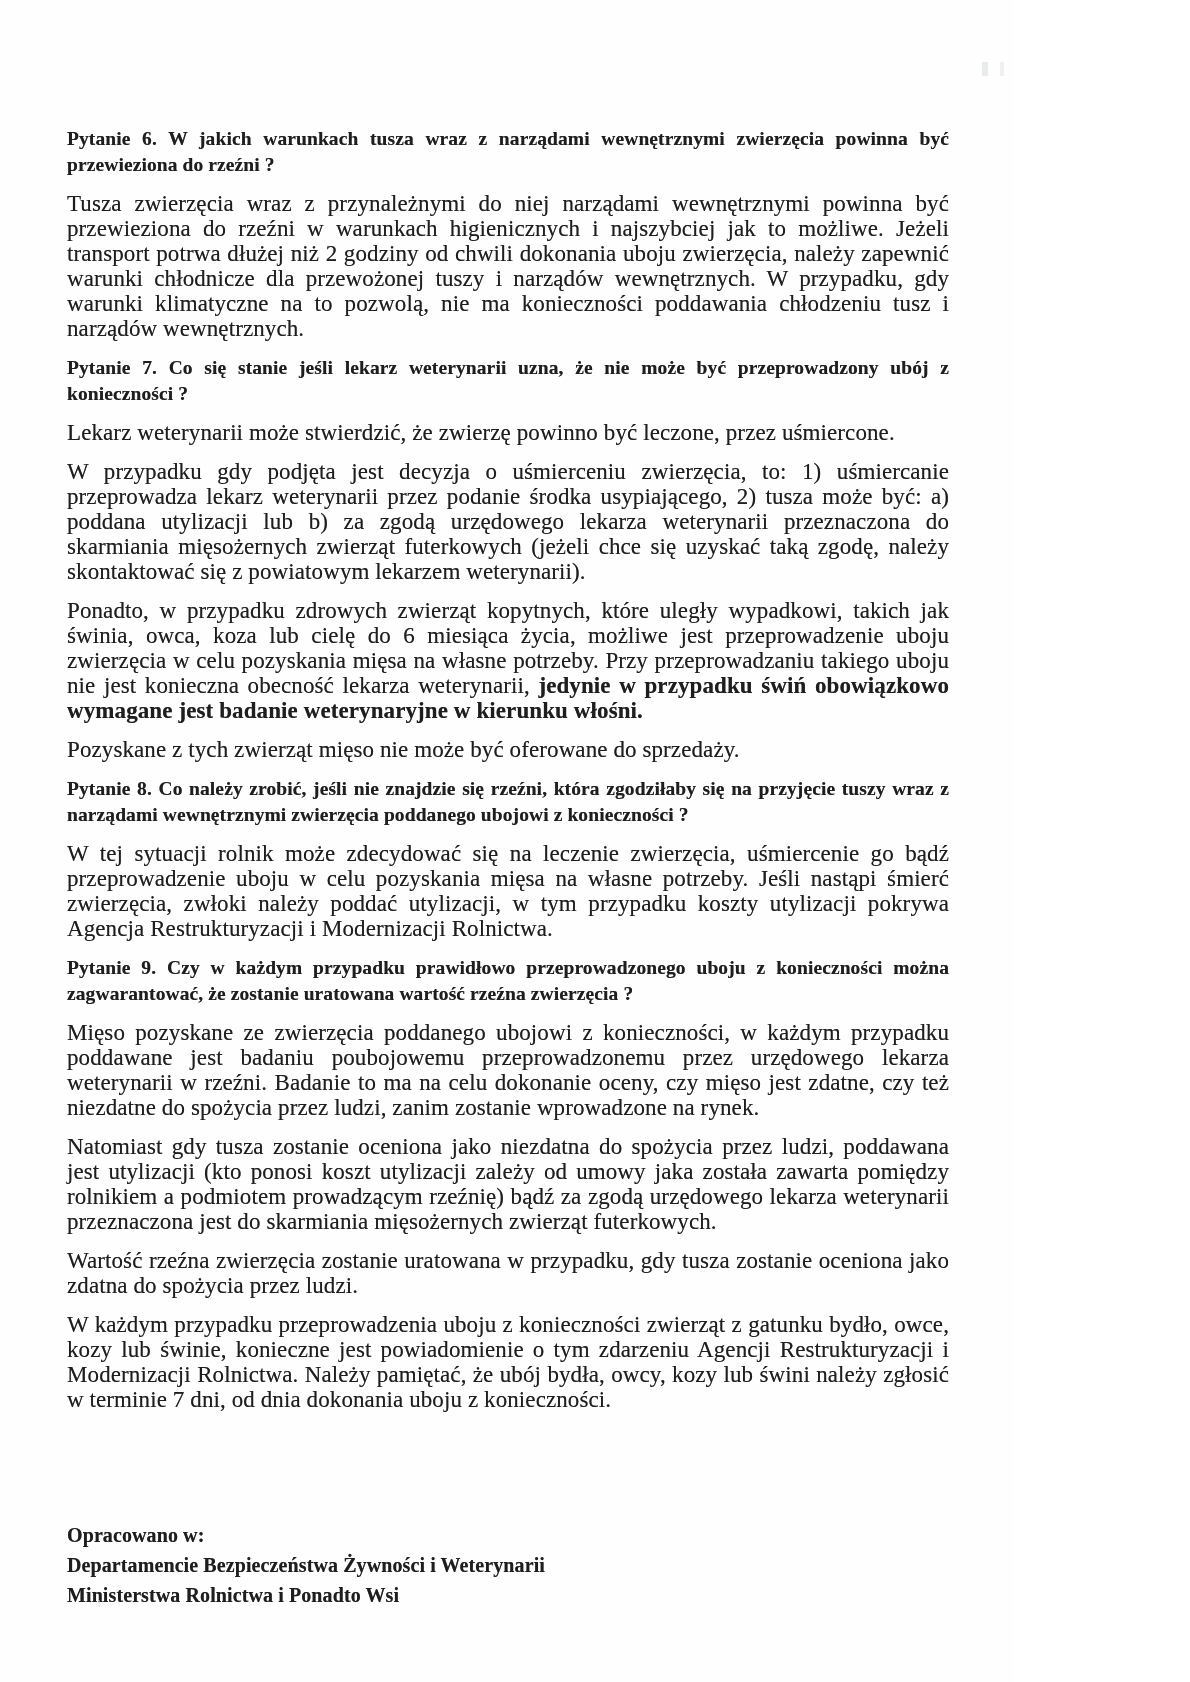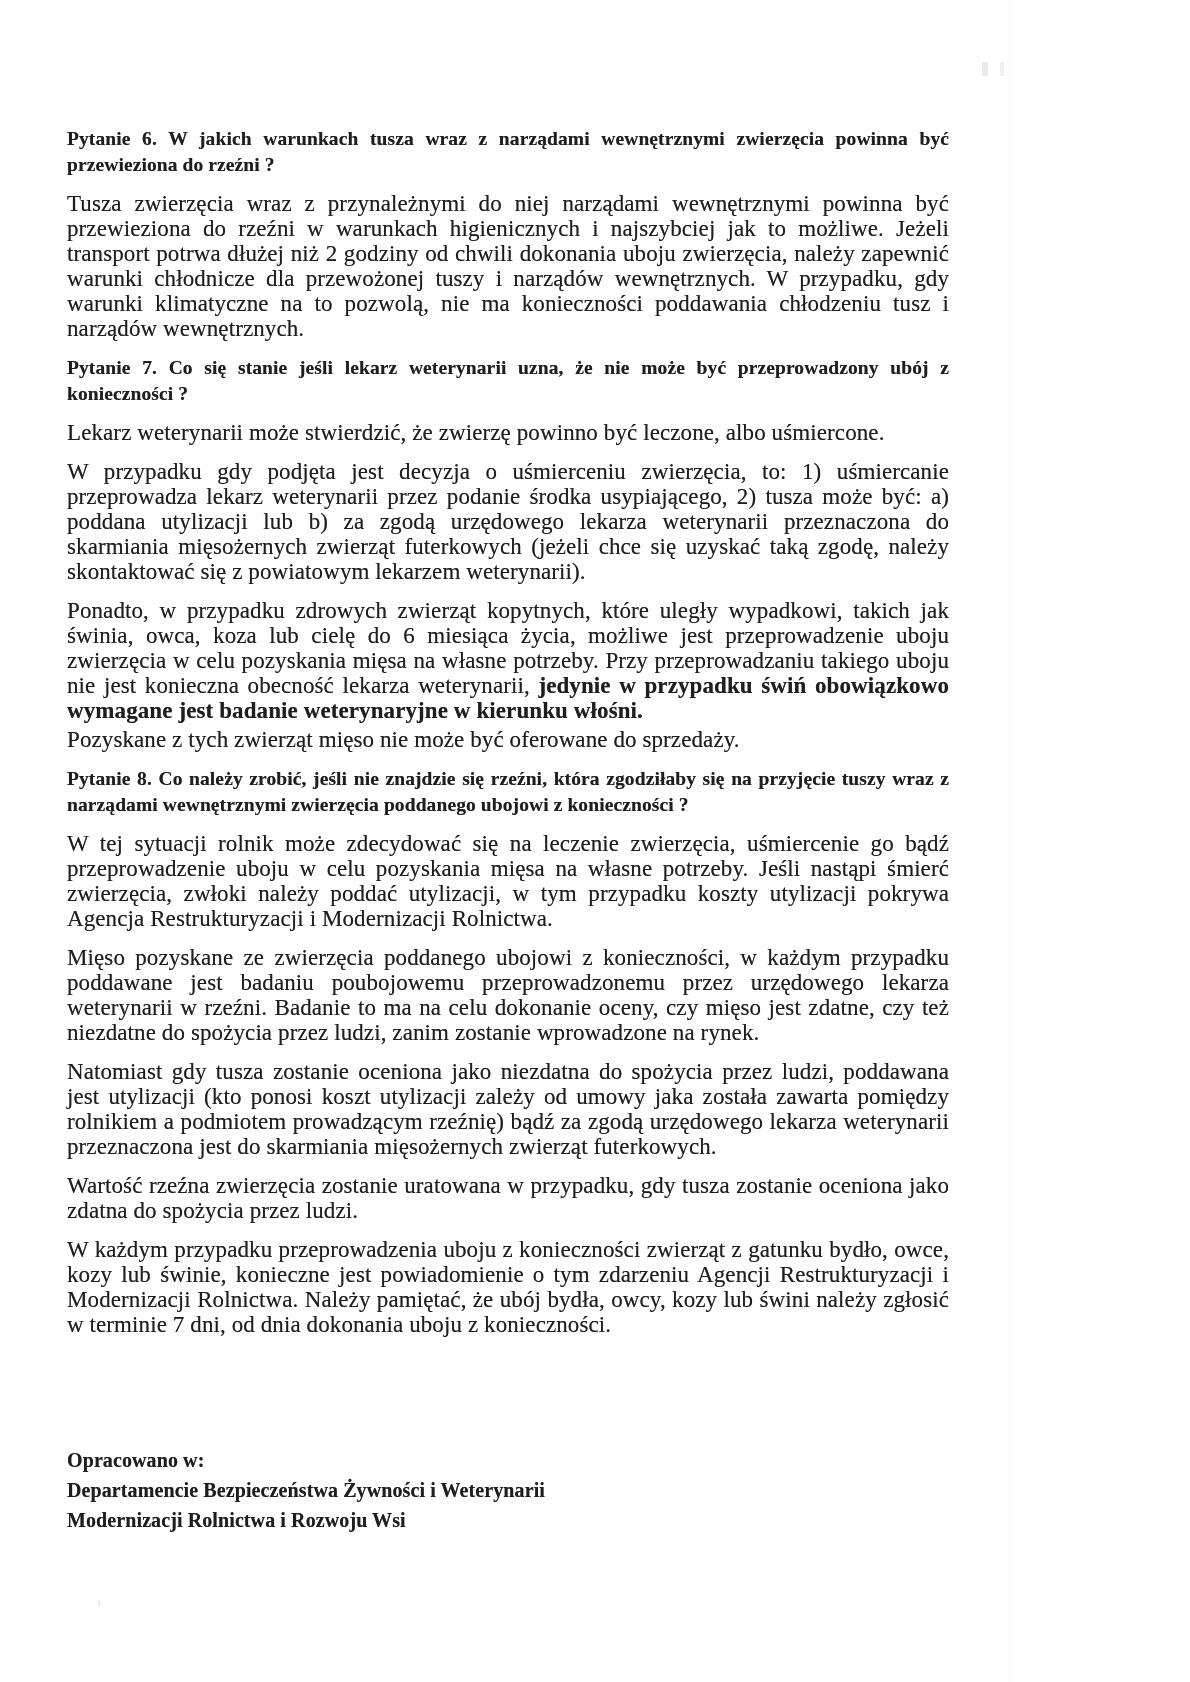--- a/index.html
+++ b/index.html
@@ -47,21 +47,21 @@
     text-align: justify;
     letter-spacing: 0.1px;
   }
   p.body-par {
     font-size: 23px;
     line-height: 25px;
     margin: 0 0 14px 0;
     text-align: justify;
     letter-spacing: 0.1px;
   }
-  p.body-par.tight { margin-bottom: 4px; }
+  p.body-par.tight { margin-bottom: 14px; }
   p.body-par strong { font-weight: bold; }
 
   .footer-block {
     margin-top: 108px;
     font-weight: bold;
     font-size: 20px;
     line-height: 30px;
   }
   .footer-block div { letter-spacing: 0.1px; }
 
@@ -77,40 +77,41 @@
   <div class="speck s1"></div>
   <div class="speck s2"></div>
 
   <section>
     <h2 class="q-heading">Pytanie 6. W jakich warunkach tusza wraz z narządami wewnętrznymi zwierzęcia powinna być przewieziona do rzeźni ?</h2>
     <p class="body-par">Tusza zwierzęcia wraz z przynależnymi do niej narządami wewnętrznymi powinna być przewieziona do rzeźni w warunkach higienicznych i najszybciej jak to możliwe. Jeżeli transport potrwa dłużej niż 2 godziny od chwili dokonania uboju zwierzęcia, należy zapewnić warunki chłodnicze dla przewożonej tuszy i narządów wewnętrznych. W przypadku, gdy warunki klimatyczne na to pozwolą, nie ma konieczności poddawania chłodzeniu tusz i narządów wewnętrznych.</p>
   </section>
 
   <section>
     <h2 class="q-heading">Pytanie 7. Co się stanie jeśli lekarz weterynarii uzna, że nie może być przeprowadzony ubój z konieczności ?</h2>
-    <p class="body-par">Lekarz weterynarii może stwierdzić, że zwierzę powinno być leczone, albo uśmiercone.</p>
+    <p class="body-par">Lekarz weterynarii może stwierdzić, że zwierzę powinno być leczone, przez uśmiercone.</p>
     <p class="body-par">W przypadku gdy podjęta jest decyzja o uśmierceniu zwierzęcia, to: 1) uśmiercanie przeprowadza lekarz weterynarii przez podanie środka usypiającego, 2) tusza może być: a) poddana utylizacji lub b) za zgodą urzędowego lekarza weterynarii przeznaczona do skarmiania mięsożernych zwierząt futerkowych (jeżeli chce się uzyskać taką zgodę, należy skontaktować się z powiatowym lekarzem weterynarii).</p>
     <p class="body-par tight"><span>Ponadto, w przypadku zdrowych zwierząt kopytnych, które uległy wypadkowi, takich jak świnia, owca, koza lub cielę do 6 miesiąca życia, możliwe jest przeprowadzenie uboju zwierzęcia w celu pozyskania mięsa na własne potrzeby. Przy przeprowadzaniu takiego uboju nie jest konieczna obecność lekarza weterynarii, </span><strong>jedynie w przypadku świń obowiązkowo wymagane jest badanie weterynaryjne w kierunku włośni.</strong></p>
     <p class="body-par">Pozyskane  z tych zwierząt  mięso nie może być oferowane do sprzedaży.</p>
   </section>
 
   <section>
     <h2 class="q-heading">Pytanie 8. Co należy zrobić, jeśli nie znajdzie się rzeźni, która zgodziłaby się na przyjęcie tuszy wraz z narządami wewnętrznymi zwierzęcia poddanego ubojowi z konieczności ?</h2>
     <p class="body-par">W tej sytuacji rolnik może zdecydować się na leczenie zwierzęcia, uśmiercenie go bądź przeprowadzenie uboju w celu pozyskania mięsa na własne potrzeby. Jeśli nastąpi śmierć zwierzęcia, zwłoki należy poddać utylizacji, w tym przypadku koszty utylizacji pokrywa Agencja Restrukturyzacji i Modernizacji Rolnictwa.</p>
   </section>
 
   <section>
+    <h2 class="q-heading">Pytanie 9. Czy w każdym przypadku prawidłowo przeprowadzonego uboju z konieczności można zagwarantować, że zostanie uratowana wartość rzeźna zwierzęcia ?</h2>
     <p class="body-par">Mięso pozyskane ze zwierzęcia poddanego ubojowi z konieczności, w każdym przypadku poddawane jest badaniu poubojowemu przeprowadzonemu przez urzędowego lekarza weterynarii w rzeźni. Badanie to ma na celu dokonanie oceny, czy mięso jest zdatne, czy też niezdatne do spożycia przez ludzi, zanim zostanie wprowadzone na rynek.</p>
     <p class="body-par">Natomiast gdy tusza zostanie oceniona jako niezdatna do spożycia przez ludzi, poddawana jest utylizacji (kto ponosi koszt utylizacji zależy od umowy jaka została zawarta pomiędzy rolnikiem a podmiotem prowadzącym rzeźnię) bądź za zgodą urzędowego lekarza weterynarii przeznaczona jest do skarmiania mięsożernych zwierząt futerkowych.</p>
     <p class="body-par">Wartość rzeźna zwierzęcia zostanie uratowana w przypadku, gdy tusza zostanie oceniona jako zdatna do spożycia przez ludzi.</p>
   </section>
 
   <section>
     <p class="body-par">W każdym przypadku przeprowadzenia uboju z konieczności zwierząt z gatunku bydło, owce, kozy lub świnie, konieczne jest powiadomienie o tym zdarzeniu Agencji Restrukturyzacji i Modernizacji Rolnictwa. Należy  pamiętać, że ubój bydła, owcy, kozy lub świni  należy zgłosić w terminie 7 dni,  od dnia dokonania uboju z konieczności.</p>
   </section>
 
   <div class="footer-block">
     <div>Opracowano w:</div>
     <div>Departamencie Bezpieczeństwa Żywności i Weterynarii</div>
-    <div>Modernizacji Rolnictwa i Rozwoju Wsi</div>
+    <div>Ministerstwa Rolnictwa i Ponadto Wsi</div>
   </div>
 
 </div>
 
 </body></html>

